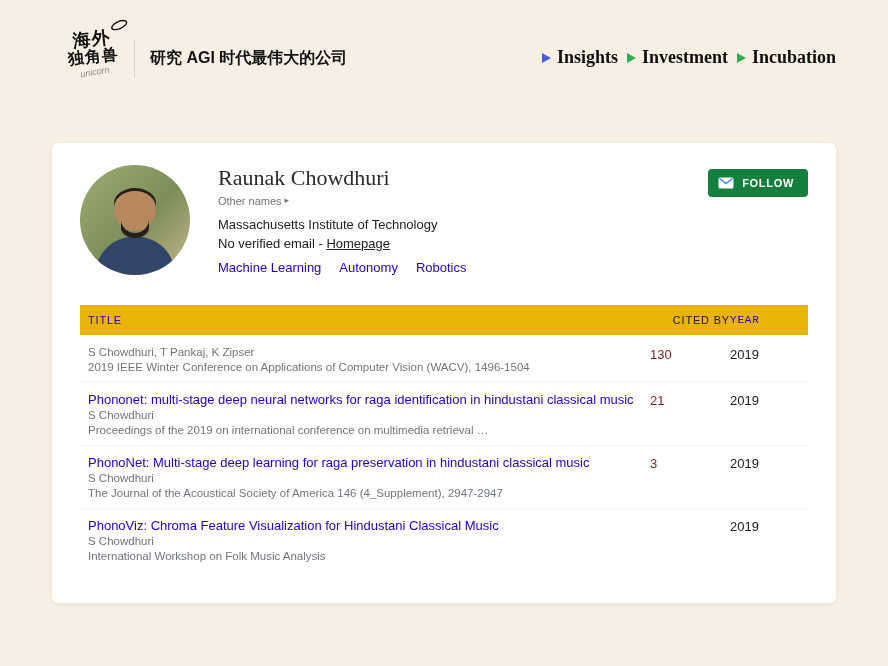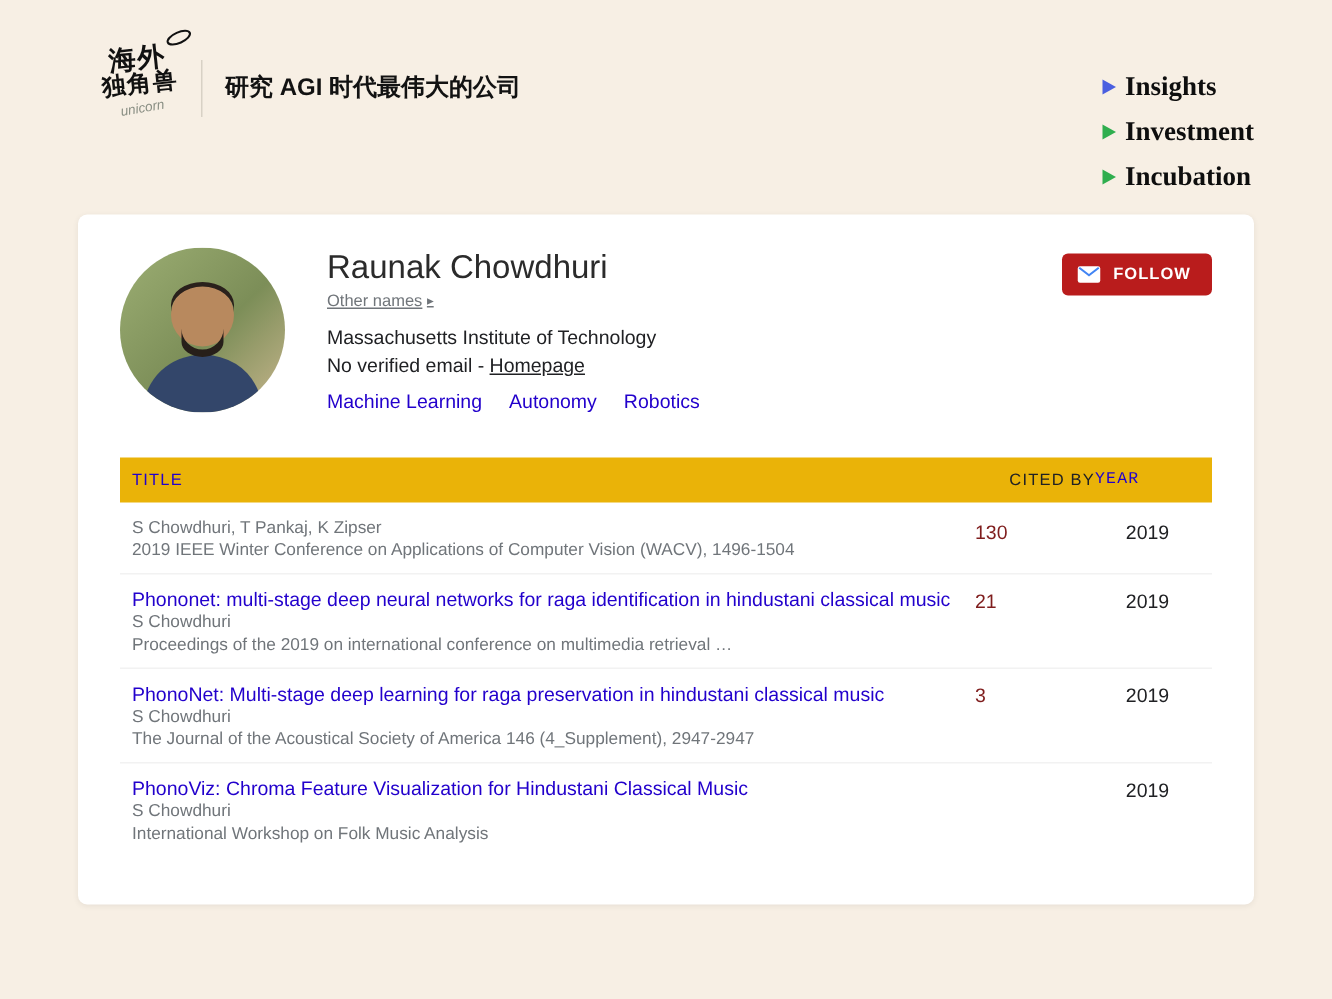--- a/index.html
+++ b/index.html
@@ -9,31 +9,31 @@
 
   
   .logo { position:absolute; left:58px; top:30px; width:70px; text-align:center; transform:rotate(-6deg); cursor:pointer; }
   .logo-ring { position:absolute; right:-4px; top:-8px; }
   .logo-line1 { font-size:18px; font-weight:900; color:#111; line-height:1.0; letter-spacing:1px; }
   .logo-line2 { font-size:16px; font-weight:900; color:#111; line-height:1.1; letter-spacing:1px; }
   .logo-script { font-size:9px; font-style:italic; color:#8a8f84; margin-top:1px; transform:rotate(-4deg); }
   .divider { position:absolute; left:134px; top:40px; width:1px; height:38px; background:#d8d1c5; }
   .tagline { position:absolute; left:150px; top:48px; font-size:16px; font-weight:700; color:#121212; }
   .nav { position:absolute; top:47px; right:52px; display:flex; gap:9px;
-         font-family:"Liberation Serif","DejaVu Serif",serif; font-size:18px; font-weight:600; color:#0e0e0e;flex-direction:column; }
+         font-family:"Liberation Serif","DejaVu Serif",serif; font-size:18px; font-weight:600; color:#0e0e0e; }
   .nav-item { display:flex; align-items:center; gap:6px; cursor:pointer; }
   .tri { width:0; height:0; border-top:5px solid transparent; border-bottom:5px solid transparent; border-left:9px solid #2fae4e; }
 
   
   .card { position:absolute; left:52px; top:143px; width:784px; height:460px; background:#fff;
           border-radius:6px; box-shadow:0 1px 4px rgba(0,0,0,0.07); }
   .avatar { position:absolute; left:28px; top:22px; width:110px; height:110px; border-radius:50%; overflow:hidden; }
   .profile-info { position:absolute; left:166px; top:22px; width:470px; }
-  .name { font-size:22px; font-weight:500; color:#2b2b2b; }
-  .other-names { margin-top:4px; font-size:11px; color:#70757a; display:flex; align-items:flex-start; gap:3px; cursor:pointer; width:max-content;text-decoration:underline; }
+  .name { font-size:22px; font-weight:500; color:#2b2b2b;font-family:Liberation Serif, serif; }
+  .other-names { margin-top:4px; font-size:11px; color:#70757a; display:flex; align-items:flex-start; gap:3px; cursor:pointer; width:max-content; }
   .other-arrow { font-size:9px; color:#70757a; }
   .affiliation { margin-top:10px; font-size:13px; color:#202124; }
   .email-line { margin-top:4px; font-size:13px; color:#202124; }
   .homepage { color:#202124; text-decoration:underline; cursor:pointer; }
   .interests { margin-top:9px; display:flex; gap:18px; font-size:13px; }
   .interest { color:#2200cc; cursor:pointer; }
   .follow-btn { position:absolute; right:28px; top:26px; height:28px; display:flex; align-items:center; gap:8px;
                 padding:0 14px 0 10px; border:none; border-radius:4px; background:#4285f4; color:#fff;
                 font-size:11px; font-weight:700; letter-spacing:0.7px; cursor:pointer; font-family:inherit; }
 
@@ -43,21 +43,21 @@
   .col-title { flex:1; color:#2200cc; cursor:pointer; }
   .col-cited { width:80px; text-align:right; color:#202124; cursor:pointer; }
   .col-year  { width:70px; color:#2200cc; cursor:pointer;font-family:Liberation Mono, monospace; }
   .rows { position:absolute; left:28px; top:194px; width:728px; }
   .pub-row { display:flex; padding:8px 8px 7px 8px; border-bottom:1px solid #f2f2f2; }
   .pub-row:last-child { border-bottom:none; }
   .pub-main { flex:1; padding-right:12px; }
   .pub-title { font-size:13px; color:#2200cc; line-height:17px; cursor:pointer; }
   .pub-authors,.pub-venue { font-size:11.5px; color:#70757a; line-height:15px; }
   .pub-cited { width:80px; text-align:left; font-size:13px; color:#7f1d1d; padding-top:2px; cursor:pointer; }
-  .pub-year  { width:70px; text-align:center; font-size:13px; color:#202124; padding-top:2px; }
+  .pub-year  { width:70px; text-align:left; font-size:13px; color:#202124; padding-top:2px; }
 </style>
 </head>
 <body>
 
 <div class="page" style="background-color: rgb(247, 239, 228);">
 
   <div class="logo">
     <svg class="logo-ring" width="20" height="12" viewBox="0 0 20 12">
       <ellipse cx="10" cy="6" rx="8" ry="3.5" fill="none" stroke="#111" stroke-width="1.4" transform="rotate(-18 10 6)"></ellipse>
     </svg>
@@ -112,21 +112,21 @@
       </div>
       <div class="affiliation">Massachusetts Institute of Technology</div>
       <div class="email-line"><span>No verified email - </span><span class="homepage">Homepage</span></div>
       <div class="interests">
         <span class="interest">Machine Learning</span>
         <span class="interest">Autonomy</span>
         <span class="interest">Robotics</span>
       </div>
     </div>
 
-    <button class="follow-btn" style="background-color: #b91c1c;">
+    <button class="follow-btn" style="background-color: #15803d;">
       <svg width="16" height="12" viewBox="0 0 16 12">
         <rect x="0.5" y="0.5" width="15" height="11" rx="1.5" fill="#ffffff"></rect>
         <path d="M1.5 1.5 L8 6.5 L14.5 1.5" fill="none" stroke="#4285f4" stroke-width="1.4"></path>
       </svg>
       <span>FOLLOW</span>
     </button>
 
     <div class="table-head" style="background-color: #eab308;">
       <span class="col-title">TITLE</span>
       <span class="col-cited">CITED BY</span>

